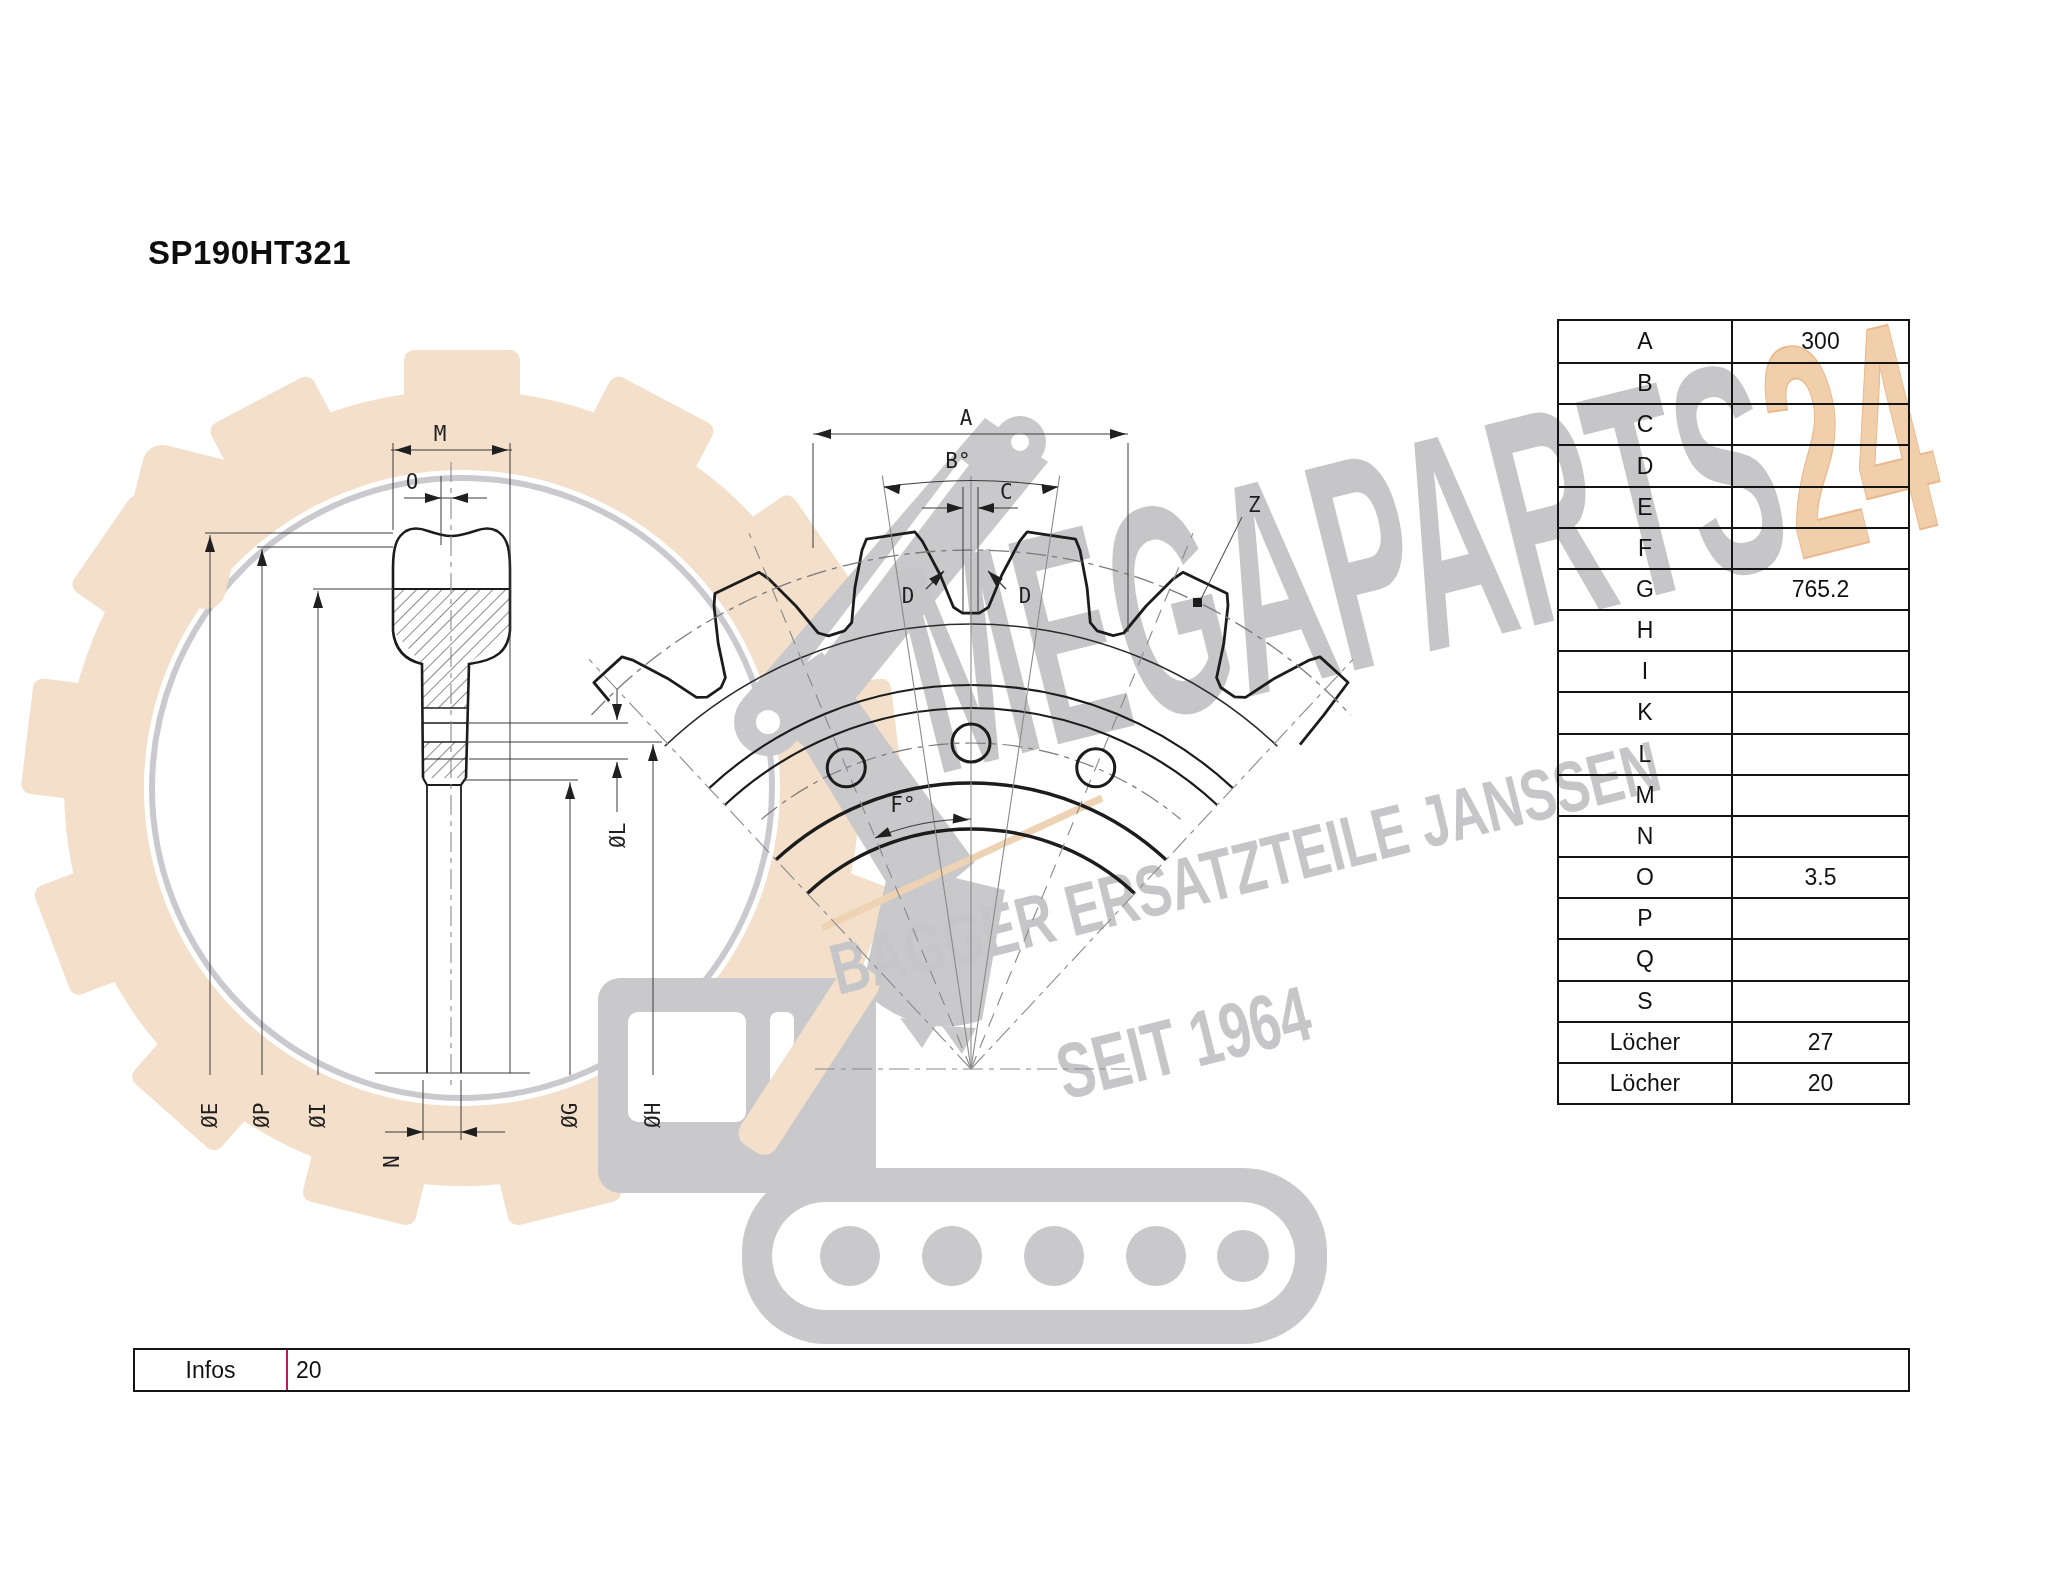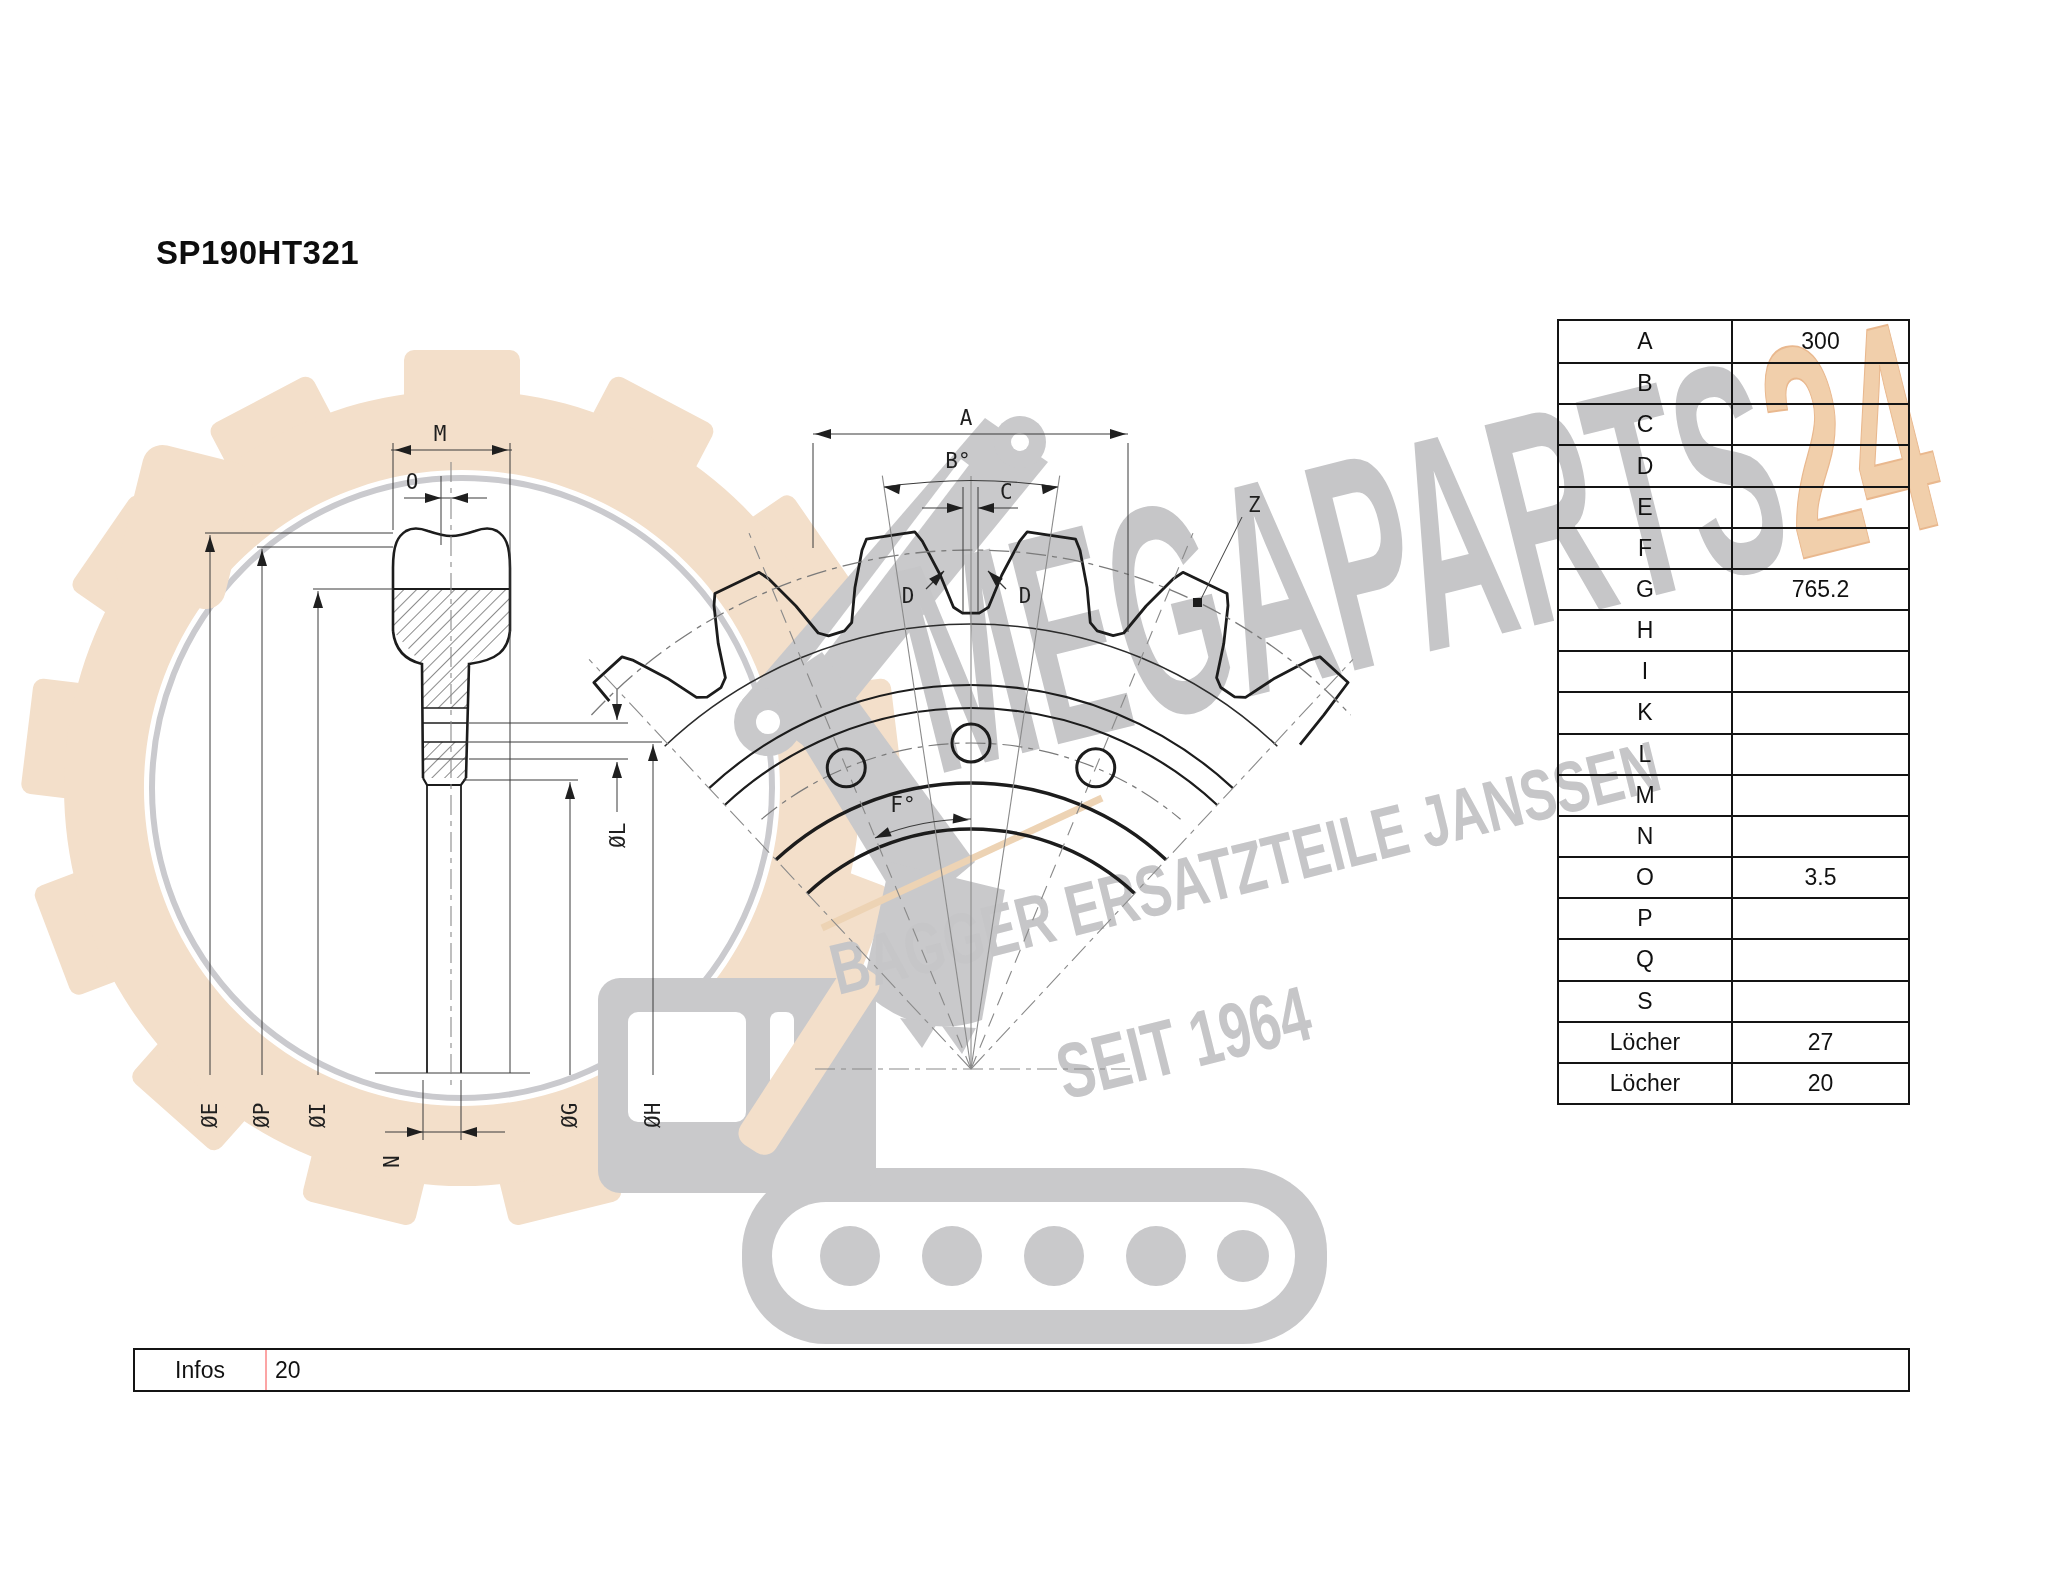--- a/index.html
+++ b/index.html
@@ -1,33 +1,33 @@
 <!DOCTYPE html>
 <html><head>
 <meta charset="utf-8">
 <style>
   html,body{margin:0;padding:0;background:#fff;}
   body{width:2057px;height:1589px;position:relative;overflow:hidden;
        font-family:"Liberation Sans", sans-serif;color:#111;}
   .abs{position:absolute;left:0;top:0;}
   #wm-svg,#draw-svg{width:2057px;height:1589px;pointer-events:none;}
   .page-title{position:absolute;left:148px;top:234px;font-size:33px;font-weight:700;
-              letter-spacing:.5px;color:#0d0d0d;margin-left:8px;}
+              letter-spacing:.5px;color:#0d0d0d;}
   
   .spec-table{position:absolute;left:1557px;top:319px;width:353px;height:786px;
               border:2.5px solid #141414;display:grid;grid-template-columns:174px 1fr;
               grid-auto-rows:1fr;box-sizing:border-box;background:transparent;}
   .tcell{display:flex;align-items:center;justify-content:center;font-size:23px;
          border-top:2px solid #141414;box-sizing:border-box;}
   .tcell.r0{border-top:none;}
   .tlabel{border-right:2px solid #141414;}
   
   .info-bar{position:absolute;left:133px;top:1348px;width:1777px;height:44px;
             border:2.5px solid #141414;box-sizing:border-box;display:flex;background:transparent;}
-  .info-label{width:132px;border-right:2px solid #fca5a5;display:flex;align-items:center;
+  .info-label{width:153px;border-right:2px solid #be185d;display:flex;align-items:center;
               justify-content:center;font-size:23px;box-sizing:border-box;}
   .info-value{flex:1;display:flex;align-items:center;padding-left:8px;font-size:23px;}
   
   text.dim{font-family:"DejaVu Sans Mono", monospace;font-size:21px;fill:#1f1f1f;}
   text.wm-big{font-family:"Liberation Sans", sans-serif;font-weight:700;}
 </style>
 </head>
 <body>
 
 <svg id="wm-svg" class="abs" viewBox="0 0 2057 1589" aria-hidden="true">

